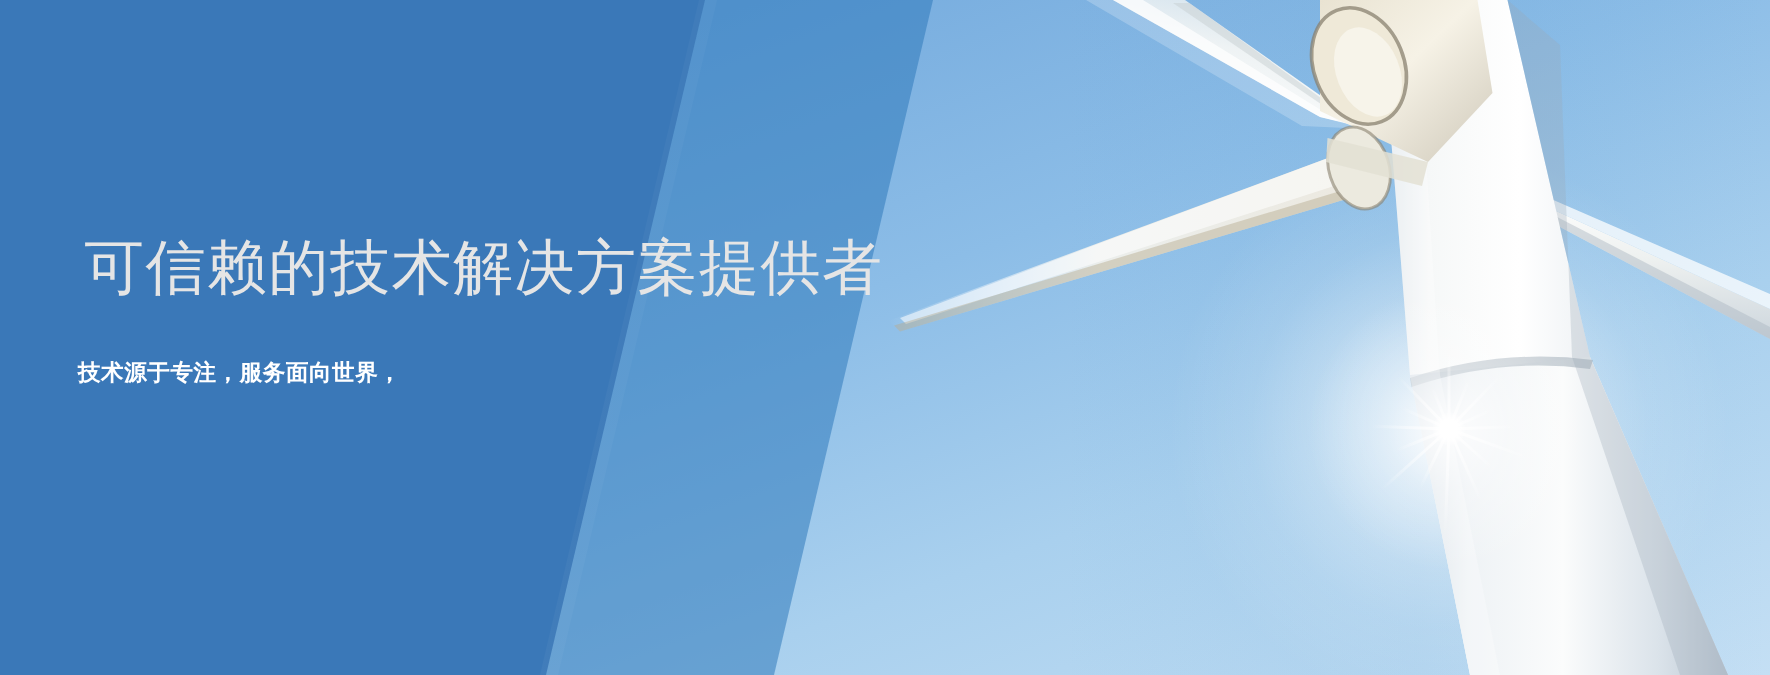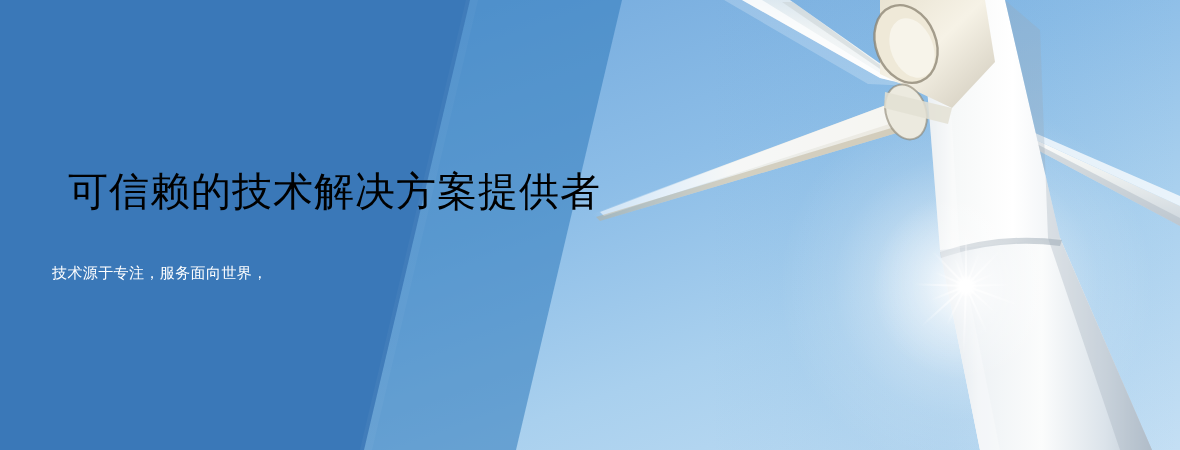--- a/index.html
+++ b/index.html
@@ -104,36 +104,36 @@
   }
 
   
   .copy {
     position: absolute;
     left: 52px;
     top: 150px;
     width: 560px;
   }
   .headline {
-    margin: 16px;
-    color: #000000;
+    margin: 4px;
+    color: #e5e5e5;
     font-size: 40px;
     font-weight: 400;
     line-height: 50px;
     letter-spacing: 1px;
     white-space: nowrap;
   }
   .sub {
     margin: 0;
     padding-top: 26px;
   }
   .sub-line {
     color: #ffffff;
     font-size: 15px;
-    font-weight: 400;
+    font-weight: 700;
     line-height: 30px;
     letter-spacing: 0.4px;
     white-space: nowrap;
   }
 </style>
 </head>
 <body>
 
 <div class="banner">
 

